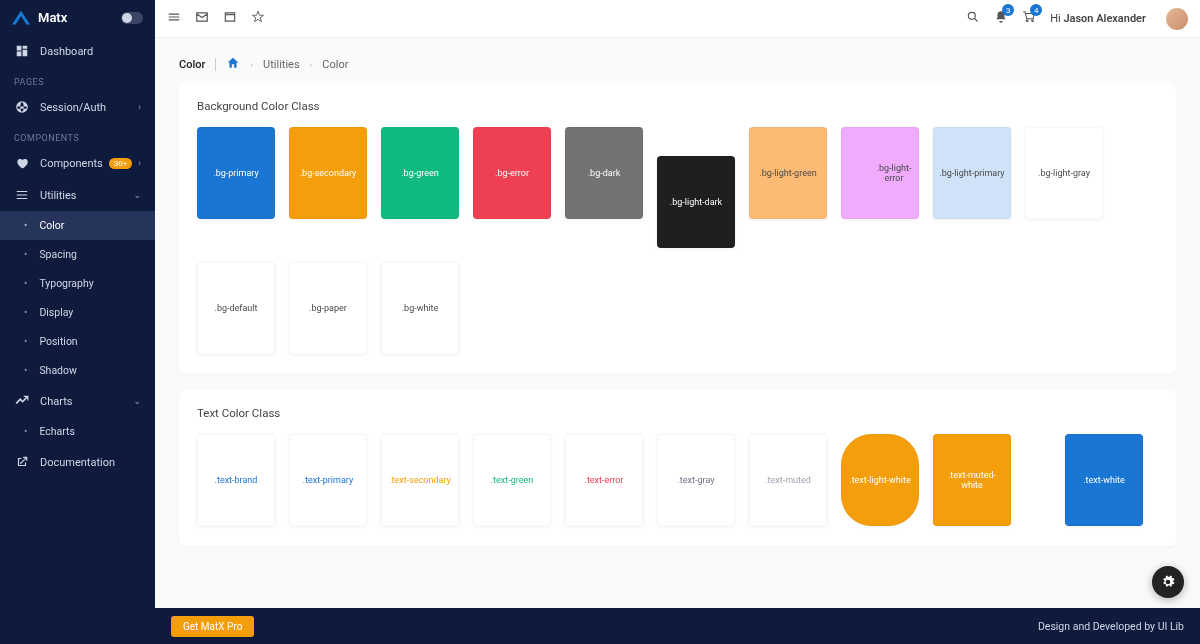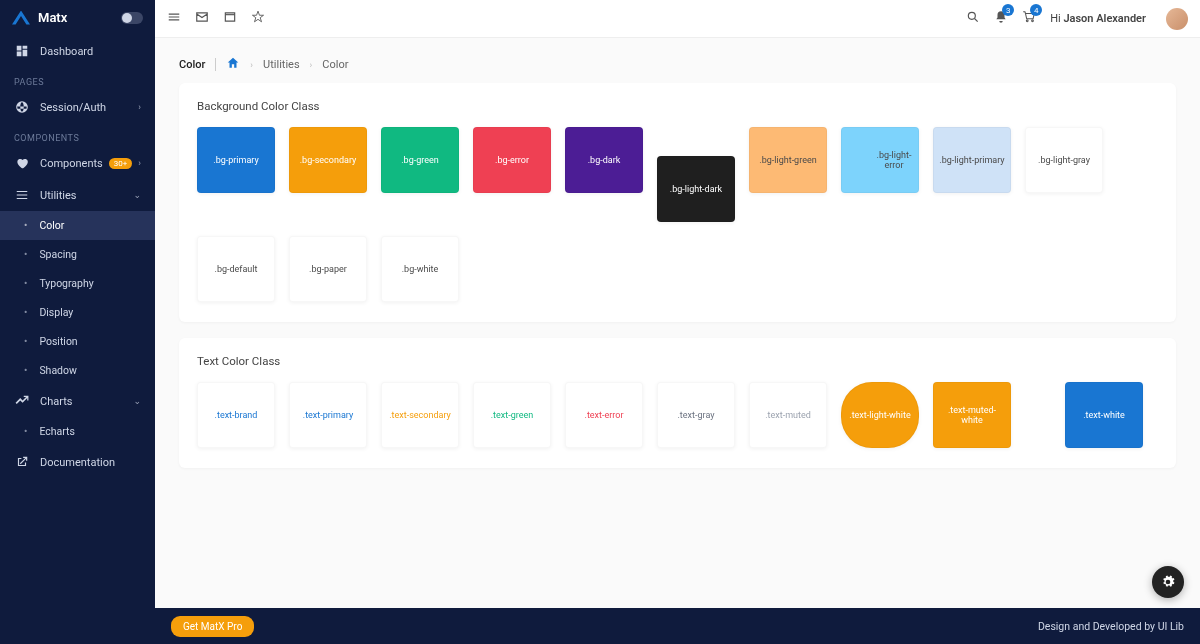--- a/index.html
+++ b/index.html
@@ -29,23 +29,23 @@
 .greet b { font-weight: 600; }
 .avatar { width: 22px; height: 22px; border-radius: 50%; background: linear-gradient(135deg,#e6b897,#c98f6a); margin-left: 6px; }
 .crumbs { display: flex; align-items: center; gap: 10px; padding: 18px 24px 10px; font-size: 11px; color: #666; }
 .crumbs .title { color: #222; font-weight: 500; padding-right: 10px; border-right: 1px solid #ccc; }
 .crumbs .sep { color: #bbb; font-size: 9px; }
 .crumbs .home { color: #1976d2; }
 .content { padding: 0 24px 20px; overflow: auto; flex: 1; }
 .card { background: #fff; border-radius: 6px; padding: 16px 18px 20px; margin-bottom: 16px; box-shadow: 0 1px 3px rgba(0,0,0,.04); }
 .card-title { font-size: 11.5px; color: #444; margin-bottom: 14px; }
 .swatches { display: flex; flex-wrap: wrap; gap: 14px; }
-.swatch { width: 78px; height: 66px; border-radius: 4px; display: flex; align-items: center; justify-content: center; font-size: 9px; text-align: center; padding: 4px; box-shadow: 0 1px 4px rgba(0,0,0,.06); border: 1px solid rgba(0,0,0,.03); }
+.swatch { width: 78px; height: 92px; border-radius: 4px; display: flex; align-items: center; justify-content: center; font-size: 9px; text-align: center; padding: 4px; box-shadow: 0 1px 4px rgba(0,0,0,.06); border: 1px solid rgba(0,0,0,.03); }
 .footer { height: 36px; background: #0f1b3d; color: #cfd6e6; display: flex; align-items: center; padding: 0 16px; font-size: 10.5px; }
-.footer .btn { background: #f59e0b; color: #fff; padding: 5px 12px; border-radius: 9px; font-size: 10px; cursor: pointer; }
+.footer .btn { background: #f59e0b; color: #fff; padding: 5px 12px; border-radius: 3px; font-size: 10px; cursor: pointer; }
 .footer .credit { margin-left: auto; }
 .settings-fab { position: absolute; right: 16px; bottom: 46px; width: 32px; height: 32px; background: #222; color: #fff; border-radius: 50%; display: flex; align-items: center; justify-content: center; font-size: 14px; cursor: pointer; box-shadow: 0 2px 8px rgba(0,0,0,.3); }
 svg { width: 14px; height: 14px; fill: currentColor; }
 </style>
 </head>
 <body>
 
 <div class="app">
   <aside class="sidebar">
     <div class="brand">
@@ -179,24 +179,24 @@
     </div>
 
     <div class="content">
       <div class="card">
         <div class="card-title">Background Color Class</div>
         <div class="swatches" id="bg-swatches">
             <div class="swatch" style="background: rgb(25, 118, 210); color: rgb(255, 255, 255);">.bg-primary</div>
             <div class="swatch" style="background: rgb(245, 158, 11); color: rgb(255, 255, 255);">.bg-secondary</div>
             <div class="swatch" style="background: rgb(16, 185, 129); color: rgb(255, 255, 255);">.bg-green</div>
             <div class="swatch" style="background: rgb(239, 64, 83); color: rgb(255, 255, 255);">.bg-error</div>
-            <div class="swatch" style="background: #4c1d95; color: rgb(255, 255, 255);">.bg-dark</div>
+            <div class="swatch" style="background: #737373; color: rgb(255, 255, 255);">.bg-dark</div>
             <div class="swatch" style="background: rgb(31, 31, 31); color: rgb(255, 255, 255); margin-top: 29px;">.bg-light-dark</div>
             <div class="swatch" style="background: #fdba74; color: rgb(74, 74, 74);">.bg-light-green</div>
-            <div class="swatch" style="background: #7dd3fc; color: rgb(74, 74, 74); padding-left: 32px;">.bg-light-error</div>
+            <div class="swatch" style="background: #f0abfc; color: rgb(74, 74, 74); padding-left: 32px;">.bg-light-error</div>
             <div class="swatch" style="background: rgb(207, 226, 247); color: rgb(74, 74, 74);">.bg-light-primary</div>
             <div class="swatch" style="background: rgb(255, 255, 255); color: rgb(74, 74, 74);">.bg-light-gray</div>
             <div class="swatch" style="background: rgb(255, 255, 255); color: rgb(74, 74, 74);">.bg-default</div>
             <div class="swatch" style="background: rgb(255, 255, 255); color: rgb(74, 74, 74);">.bg-paper</div>
             <div class="swatch" style="background: rgb(255, 255, 255); color: rgb(74, 74, 74);">.bg-white</div>
           </div>
       </div>
       <div class="card">
         <div class="card-title">Text Color Class</div>
         <div class="swatches" id="text-swatches">

